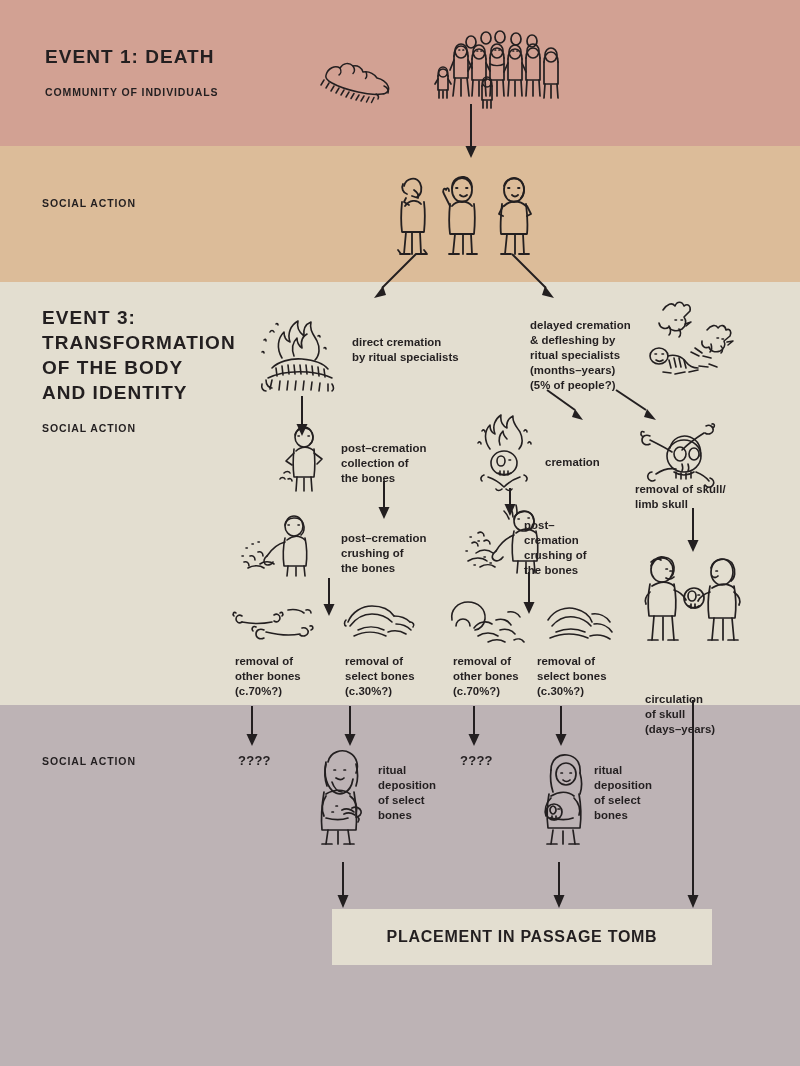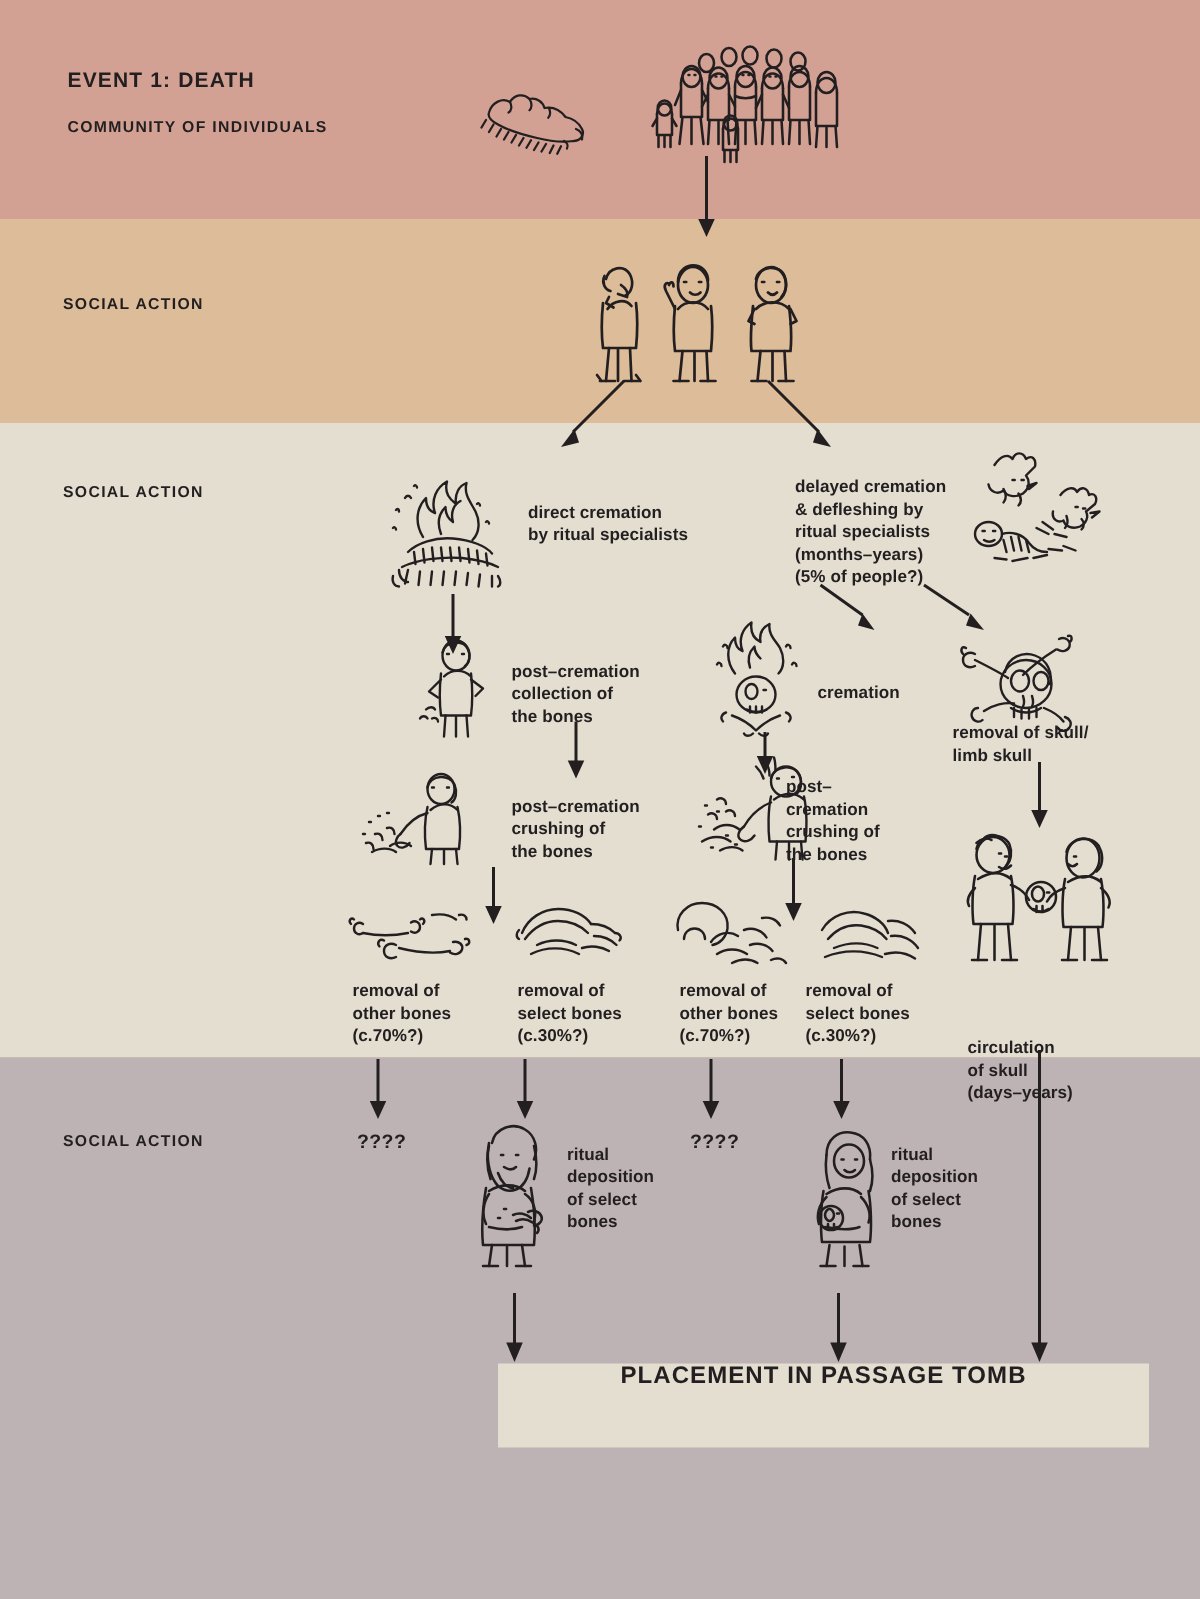--- a/index.html
+++ b/index.html
@@ -14,21 +14,21 @@
   
   .band { position: absolute; left: 0; width: 800px; }
   #band-1 { top: 0;   height: 146px; background: #d2a193; }
   #band-2 { top: 146px; height: 136px; background: #dcbc99; }
   #band-3 { top: 282px; height: 423px; background: #e3ded0; }
   #band-4 { top: 705px; height: 361px; background: #bdb3b5; }
 
   
   .hd { position: absolute; color: #231f20; }
   .hd .t1 {
-    font-size: 14px; font-weight: 700; letter-spacing: .055em;
+    font-size: 19px; font-weight: 700; letter-spacing: .055em;
     line-height: 1.32;
   }
   .hd .t2 {
     font-size: 10.5px; font-weight: 700; letter-spacing: .085em;
     margin-top: 17px;
   }
   #hd-1 { left: 45px; top: 44px; }
   #hd-2 { left: 42px; top: 180px; }
   #hd-3 { left: 42px; top: 305px; }
   #hd-4 { left: 42px; top: 738px; }
@@ -45,23 +45,23 @@
   .arrow { position: absolute; }
   .arrow svg { display: block; overflow: visible; }
 
   
   .ill { position: absolute; }
   .ill svg { display: block; overflow: visible; }
 
   
   #tomb {
     position: absolute; left: 332px; top: 909px;
-    width: 434px; height: 56px;
+    width: 380px; height: 56px;
     background: #e3ded0;
-    display: flex; justify-content: center;
+    display: flex; align-items: center; justify-content: center;
   }
   #tomb span {
     font-size: 16px; font-weight: 700; letter-spacing: .045em;
     color: #231f20;
   }
 </style>
 </head>
 <body>
 
 <div id="stage">
@@ -72,20 +72,24 @@
   <div class="band" id="band-4"></div>
 
   <div class="hd" id="hd-1">
     <div class="t1">EVENT 1: DEATH</div>
     <div class="t2">COMMUNITY OF INDIVIDUALS</div>
   </div>
   <div class="hd" id="hd-2">
     <div class="t2">SOCIAL ACTION</div>
   </div>
   <div class="hd" id="hd-3">
+    <div class="t1" style="white-space:pre-line">EVENT 3:
+TRANSFORMATION
+OF THE BODY
+AND IDENTITY</div>
     <div class="t2">SOCIAL ACTION</div>
   </div>
   <div class="hd" id="hd-4">
     <div class="t2">SOCIAL ACTION</div>
   </div>
 
   <div class="ill" style="left:316px;top:55px">
     <svg width="78" height="50" viewBox="0 0 78 50" fill="none" stroke="#231f20" stroke-width="1.5" stroke-linecap="round" stroke-linejoin="round">
       <path d="M10 20c2-7 9-10 14-7 3-5 9-6 13-2 5-1 9 2 10 6 6-1 11 2 14 6 5 1 9 4 11 8 2 4-1 8-6 8-7 1-16 0-24-2-9-2-19-5-26-9-4-2-7-5-6-8z"></path>
       <path d="M24 13c1.5 3 1 6-1 7M37 11c2 3 1.5 6 0 7.5M50 17c1 2.5 1 5-.5 6.5"></path>

